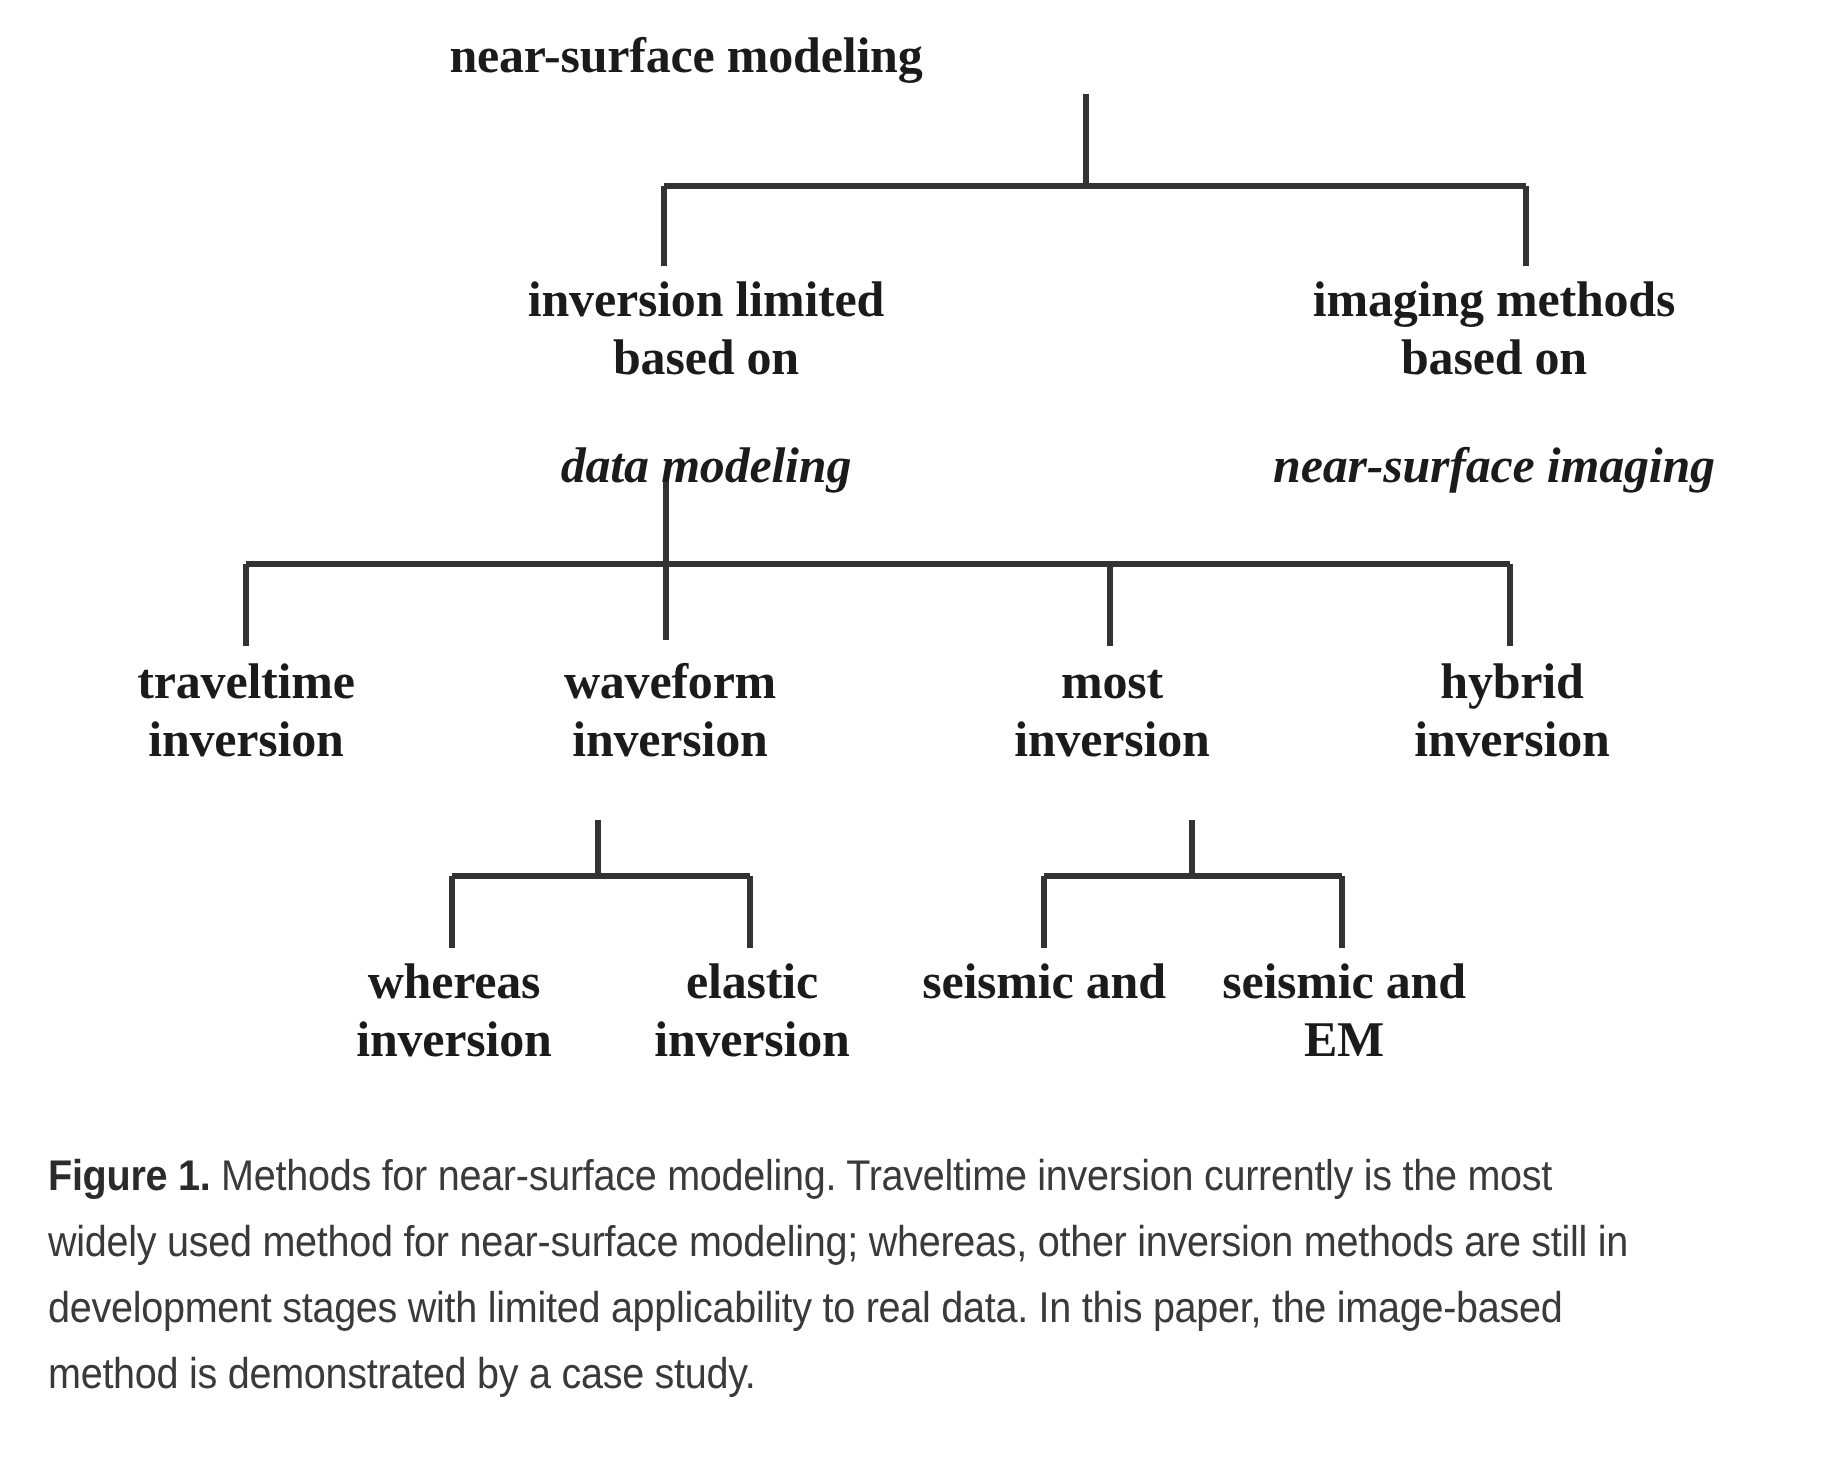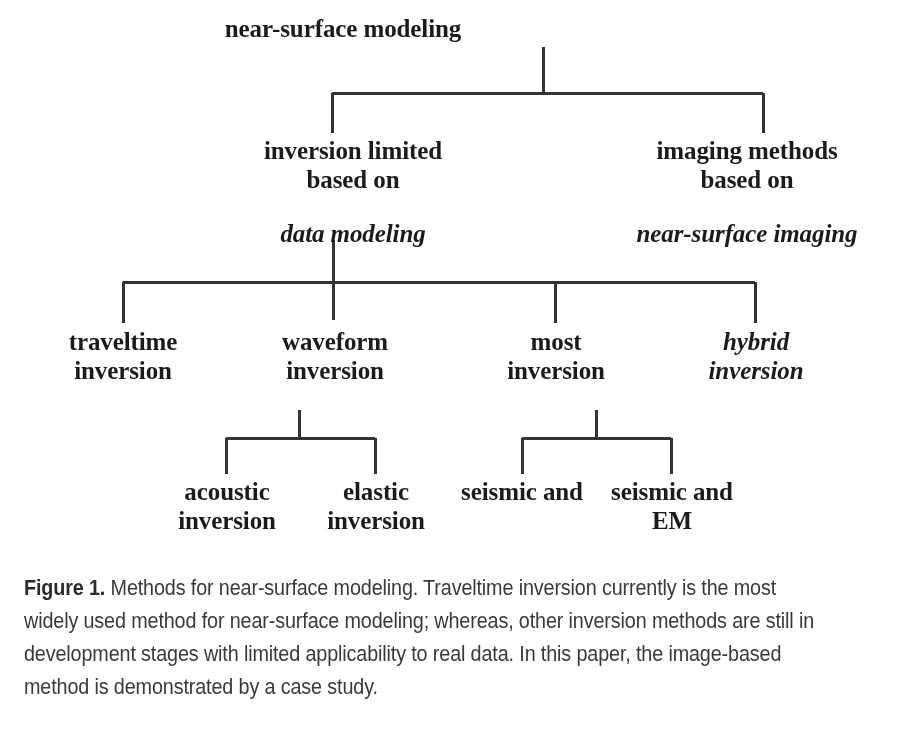--- a/index.html
+++ b/index.html
@@ -91,21 +91,20 @@
     width: 320px;
     margin-left: -160px;
     font-size: 25px;
   }
   #node-hybrid-inversion {
     left: 756px;
     top: 327px;
     width: 320px;
     margin-left: -160px;
     font-size: 25px;
-    font-style: italic;
   }
   
   #node-acoustic-inversion {
     left: 227px;
     top: 477px;
     width: 300px;
     margin-left: -150px;
     font-size: 25px;
   }
   #node-elastic-inversion {
@@ -217,21 +216,21 @@
       <span class="ln">most</span>
       <span class="ln">inversion</span>
     </div>
 
     <div class="node" id="node-hybrid-inversion">
       <span class="ln">hybrid</span>
       <span class="ln">inversion</span>
     </div>
 
     <div class="node" id="node-acoustic-inversion">
-      <span class="ln">acoustic</span>
+      <span class="ln">whereas</span>
       <span class="ln">inversion</span>
     </div>
 
     <div class="node" id="node-elastic-inversion">
       <span class="ln">elastic</span>
       <span class="ln">inversion</span>
     </div>
 
     <div class="node" id="node-seismic-gravity">
       <span class="ln">seismic and</span>

